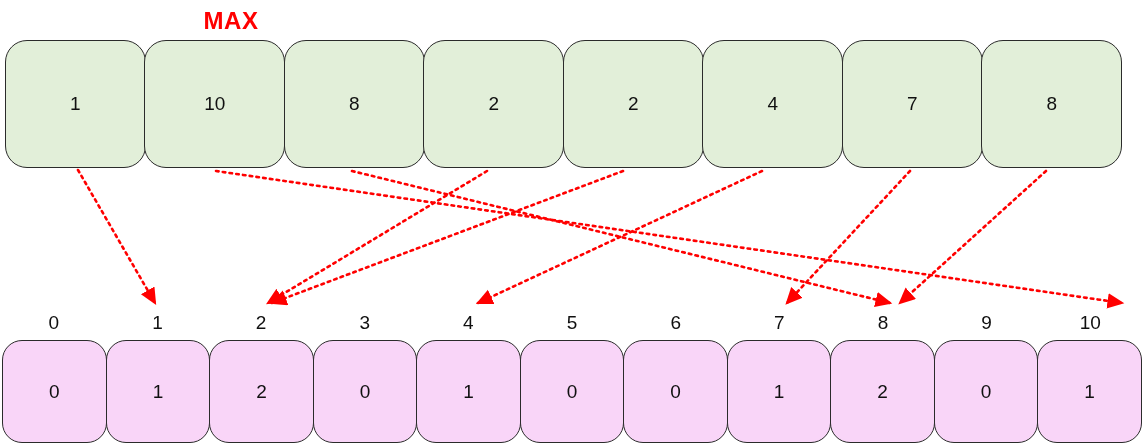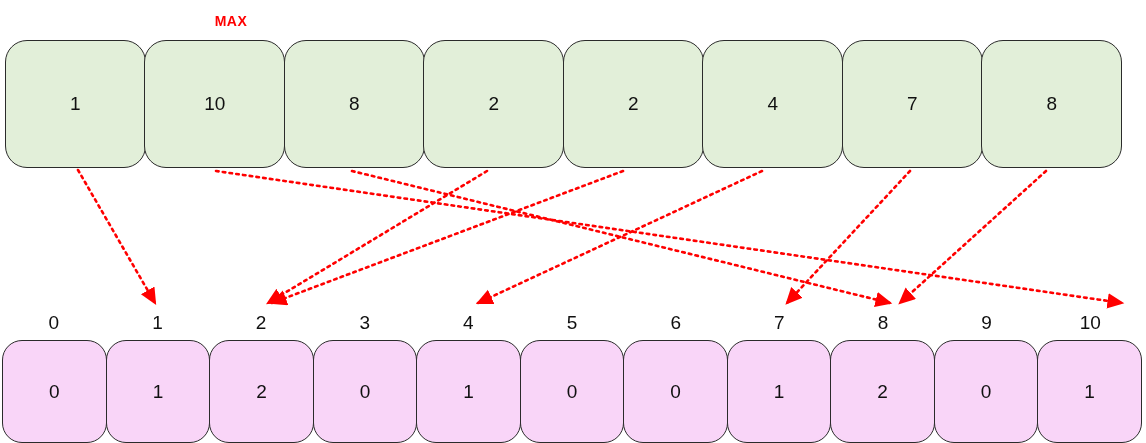--- a/index.html
+++ b/index.html
@@ -20,21 +20,21 @@
     background: #ffffff;
   }
 
   
   #max-label {
     position: absolute;
     left: 186px;
     top: 8px;
     width: 90px;
     text-align: center;
-    font-size: 14px;
+    font-size: 24px;
     font-weight: bold;
     color: #ff0000;
     letter-spacing: 0.5px;
     line-height: 26px;
     white-space: nowrap;
   }
 
   
   #input-row {
     position: absolute;

